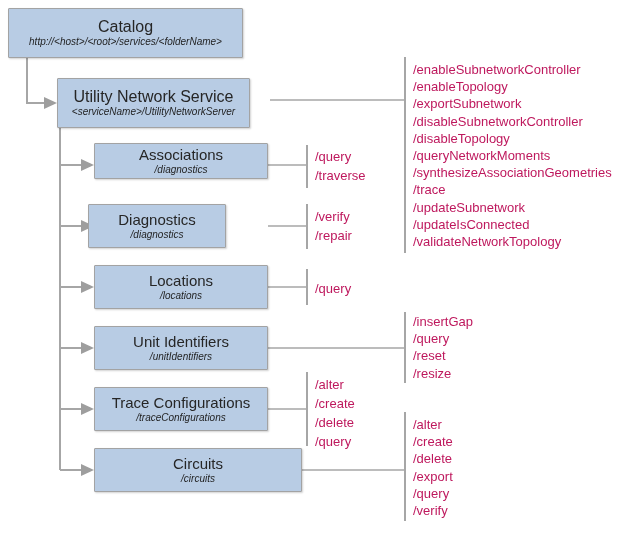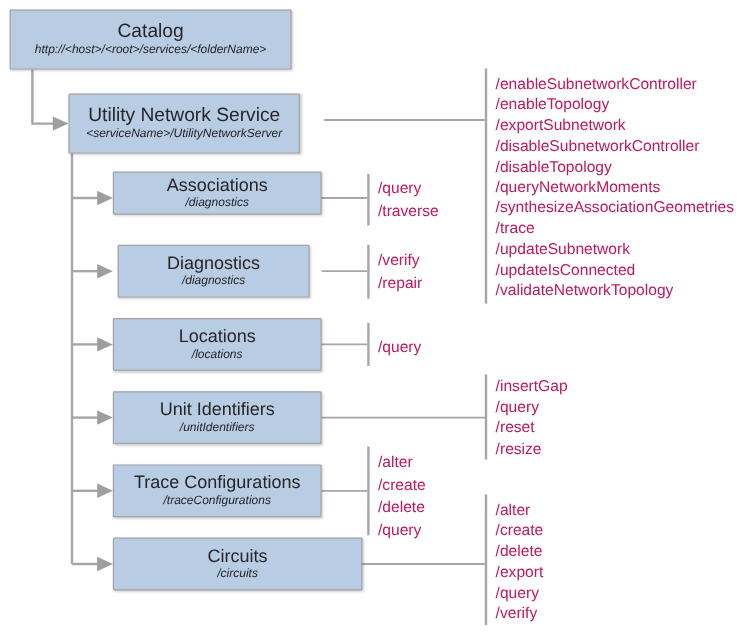--- a/index.html
+++ b/index.html
@@ -117,21 +117,21 @@
   <div class="node" style="left:57px; top:78px; width:193px; height:50px">
     <div class="title big">Utility Network Service</div>
     <div class="subtitle">&lt;serviceName&gt;/UtilityNetworkServer</div>
   </div>
 
   <div class="node" style="left:94px; top:143px; width:174px; height:36px">
     <div class="title">Associations</div>
     <div class="subtitle">/diagnostics</div>
   </div>
 
-  <div class="node" style="left:98px; top:204px; width:160px; height:44px">
+  <div class="node" style="left:88px; top:204px; width:138px; height:44px">
     <div class="title">Diagnostics</div>
     <div class="subtitle">/diagnostics</div>
   </div>
 
   <div class="node" style="left:94px; top:265px; width:174px; height:44px">
     <div class="title">Locations</div>
     <div class="subtitle">/locations</div>
   </div>
 
   <div class="node" style="left:94px; top:326px; width:174px; height:44px">

